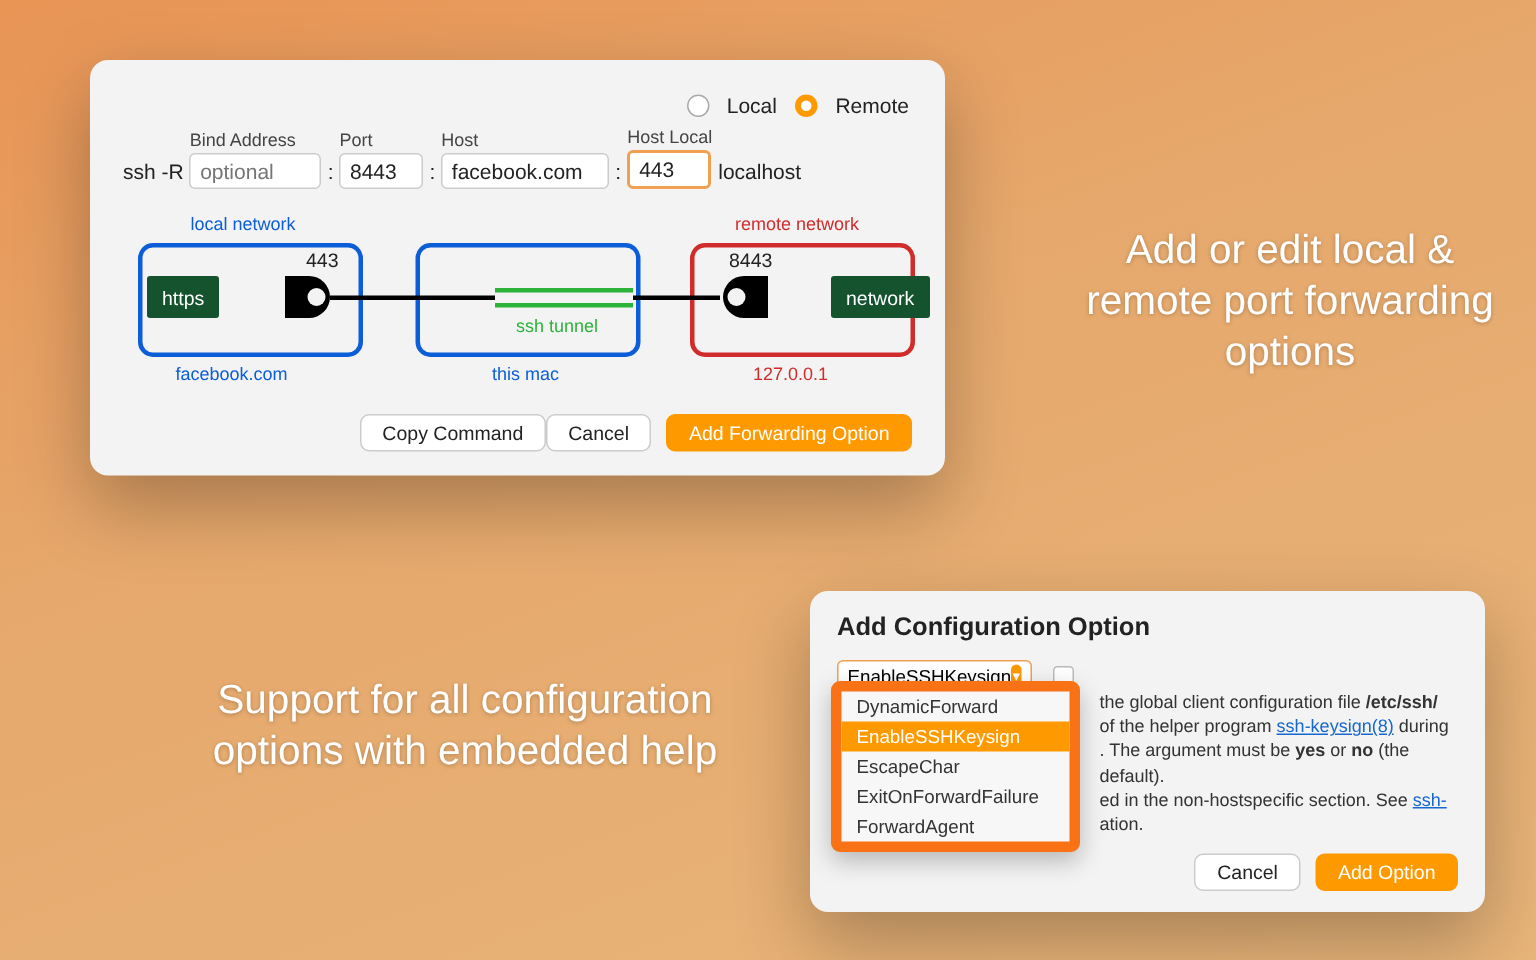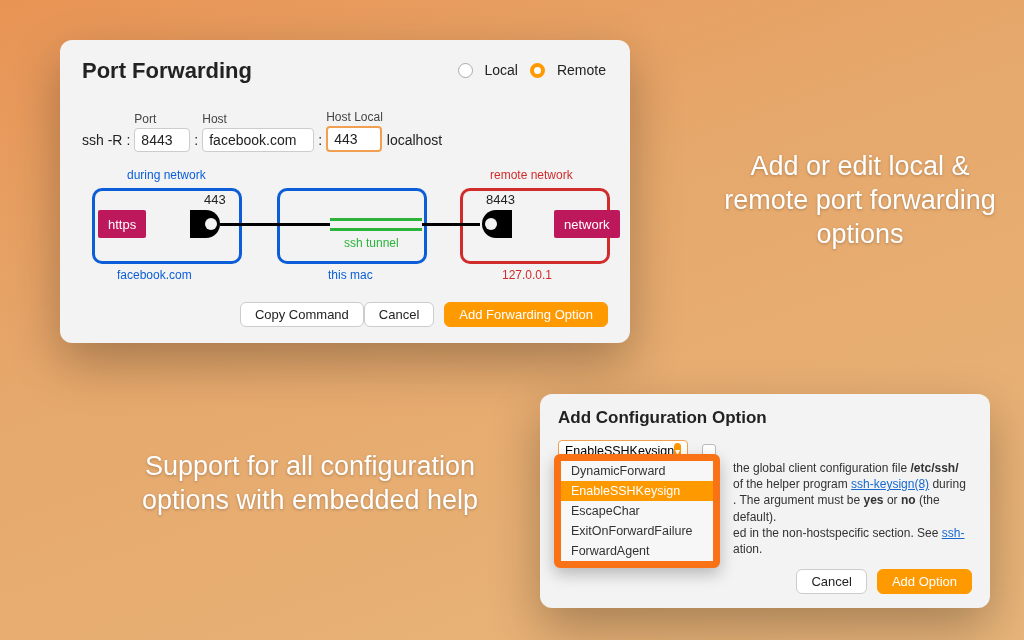--- a/index.html
+++ b/index.html
@@ -67,21 +67,21 @@
   .netbox.remote{ left:378px; border-color:#d12c2c; width:150px; }
   .netlabel { position:absolute; font-size:12px; }
   .netlabel.local { top:2px; left:45px; color:#0b5ed7; }
   .netlabel.mid   { top:102px; left:246px; color:#0b5ed7; }
   .netlabel.remote{ top:2px; left:408px; color:#d12c2c; }
   .hostlabel { position:absolute; font-size:12px; top:102px; }
   .hostlabel.l { left:35px; color:#0b5ed7; }
   .hostlabel.r { left:420px; color:#d12c2c; }
 
   .blackbox {
-    position:absolute; background:#be185d; color:#fff; font-size:13px;
+    position:absolute; background:#14532d; color:#fff; font-size:13px;
     height:28px; display:flex; align-items:center; padding:0 10px; top:44px;
     border-radius: 2px;
   }
   .blackbox.l { left:16px; }
   .blackbox.r { left:472px; }
   .portnum { position:absolute; font-size:13px; color:#222; top:26px; }
   .portnum.l { left:122px; }
   .portnum.r { left:404px; }
 
   
@@ -140,51 +140,54 @@
 
   .btnrow2 { display:flex; justify-content:flex-end; gap:10px; margin-top:12px; }
 </style>
 </head>
 <body>
 
 <div class="marketing-text mk1">Add or edit local &amp; remote port forwarding options</div>
 <div class="marketing-text mk2">Support for all configuration options with embedded help</div>
 
 <div class="panel panel1">
-  <h2>Port Forwarding</h2>
 
   <div class="radio-row">
     <span class="radio"></span>
     <span>Local</span>
     <span class="radio sel"></span>
     <span>Remote</span>
   </div>
 
   <div class="inrow">
     <span class="prefix">ssh -R</span>
+    <div class="field">
+      <label>Bind Address</label>
+      <input class="placeholder" style="width: 88px;" placeholder="optional">
+    </div>
     <span class="colon">:</span>
     <div class="field">
       <label>Port</label>
       <input style="width: 56px;" value="8443">
     </div>
     <span class="colon">:</span>
     <div class="field">
       <label>Host</label>
       <input style="width: 112px;" value="facebook.com">
     </div>
     <span class="colon">:</span>
     <div class="field hostport">
       <label>Host Local</label>
       <input style="width: 56px;" value="443">
     </div>
     <span class="suffix">localhost</span>
   </div>
 
   <div class="diagram">
-    <span class="netlabel local">during network</span>
+    <span class="netlabel local">local network</span>
     <span class="netlabel remote">remote network</span>
     <div class="netbox local"></div>
     <div class="netbox mid"></div>
     <div class="netbox remote"></div>
     <span class="netlabel mid">this mac</span>
     <span class="hostlabel l">facebook.com</span>
     <span class="hostlabel r">127.0.0.1</span>
 
     <span class="portnum l">443</span>
     <span class="portnum r">8443</span>

